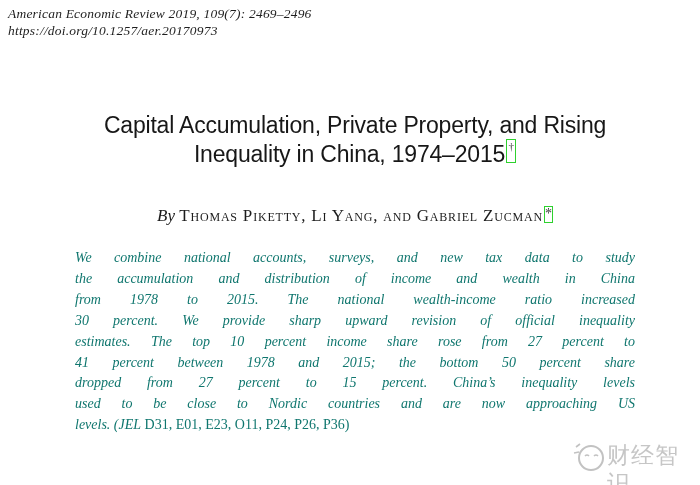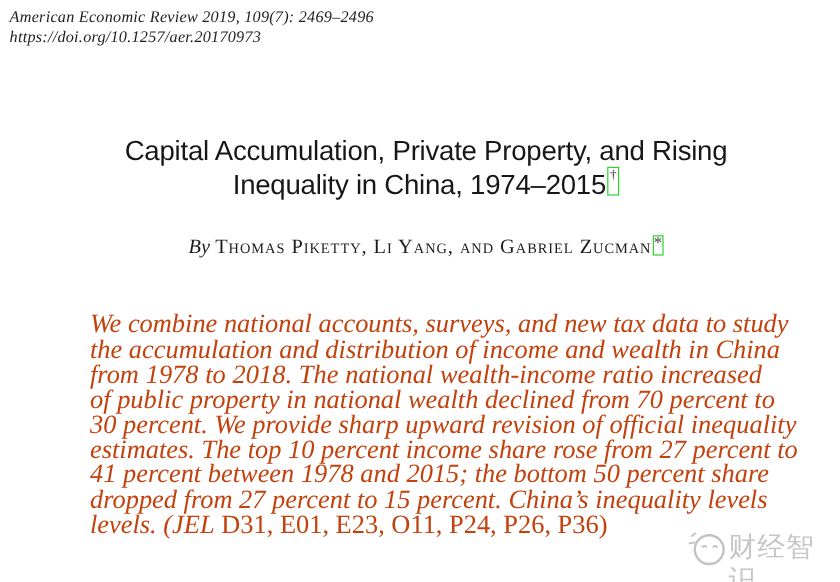--- a/index.html
+++ b/index.html
@@ -67,39 +67,39 @@
     vertical-align: top;
     position: relative;
     top: 0px;
     margin-left: 1px;
   }
 
   
   .authors {
     position: absolute;
     left: 10px;
-    top: 196px;
+    top: 206px;
     width: 690px;
     text-align: center;
     font-size: 17px;
     color: #1c1c1c;
   }
   .authors .by { font-style: italic; }
   .authors .names { font-variant: small-caps; letter-spacing: 0.8px; }
 
   
   .abstract {
     position: absolute;
     left: 75px;
-    top: 260px;
+    top: 248px;
     width: 560px;
     font-style: italic;
-    font-size: 22px;
+    font-size: 14px;
     line-height: 20.9px;
-    color: #c2410c;
+    color: #0f766e;
   }
   .abstract .line {
     text-align: justify;
     text-align-last: justify;
     white-space: nowrap;
     overflow: visible;
   }
   .abstract .lastline { text-align: left; }
   .abstract .roman { font-style: normal; }
 
@@ -138,26 +138,26 @@
   </div>
 
   <div class="authors">
     <span class="by">By</span>
     <span class="names">Thomas Piketty, Li Yang, and Gabriel Zucman</span><span class="marker-box star-box">*</span>
   </div>
 
   <div class="abstract">
     <div class="line">We combine national accounts, surveys, and new tax data to study</div>
     <div class="line">the accumulation and distribution of income and wealth in China</div>
-    <div class="line">from 1978 to 2018. The national wealth-income ratio increased</div>
-    <div class="line">of public property in national wealth declined from 70 percent to</div>
+    <div class="line">from 1978 to 2015. The national wealth-income ratio increased</div>
     <div class="line">30 percent. We provide sharp upward revision of official inequality</div>
     <div class="line">estimates. The top 10 percent income share rose from 27 percent to</div>
     <div class="line">41 percent between 1978 and 2015; the bottom 50 percent share</div>
     <div class="line">dropped from 27 percent to 15 percent. China’s inequality levels</div>
+    <div class="line">used to be close to Nordic countries and are now approaching US</div>
     <div class="lastline"><span>levels. (JEL</span><span class="roman"> D31, E01, E23, O11, P24, P26, P36)</span></div>
   </div>
 
   <svg class="wm-logo" viewBox="0 0 38 36">
     <g fill="none" stroke="#c2c2c2" stroke-width="2">
       <circle cx="20" cy="21" r="12" fill="#ffffff" fill-opacity="0.55"></circle>
       <path d="M5 10 l4 -3 M3 16 l5 -1" stroke-width="1.6"></path>
       <path d="M14 19 q2 -2 4 0 M23 19 q2 -2 4 0" stroke-width="1.6"></path>
     </g>
   </svg>

